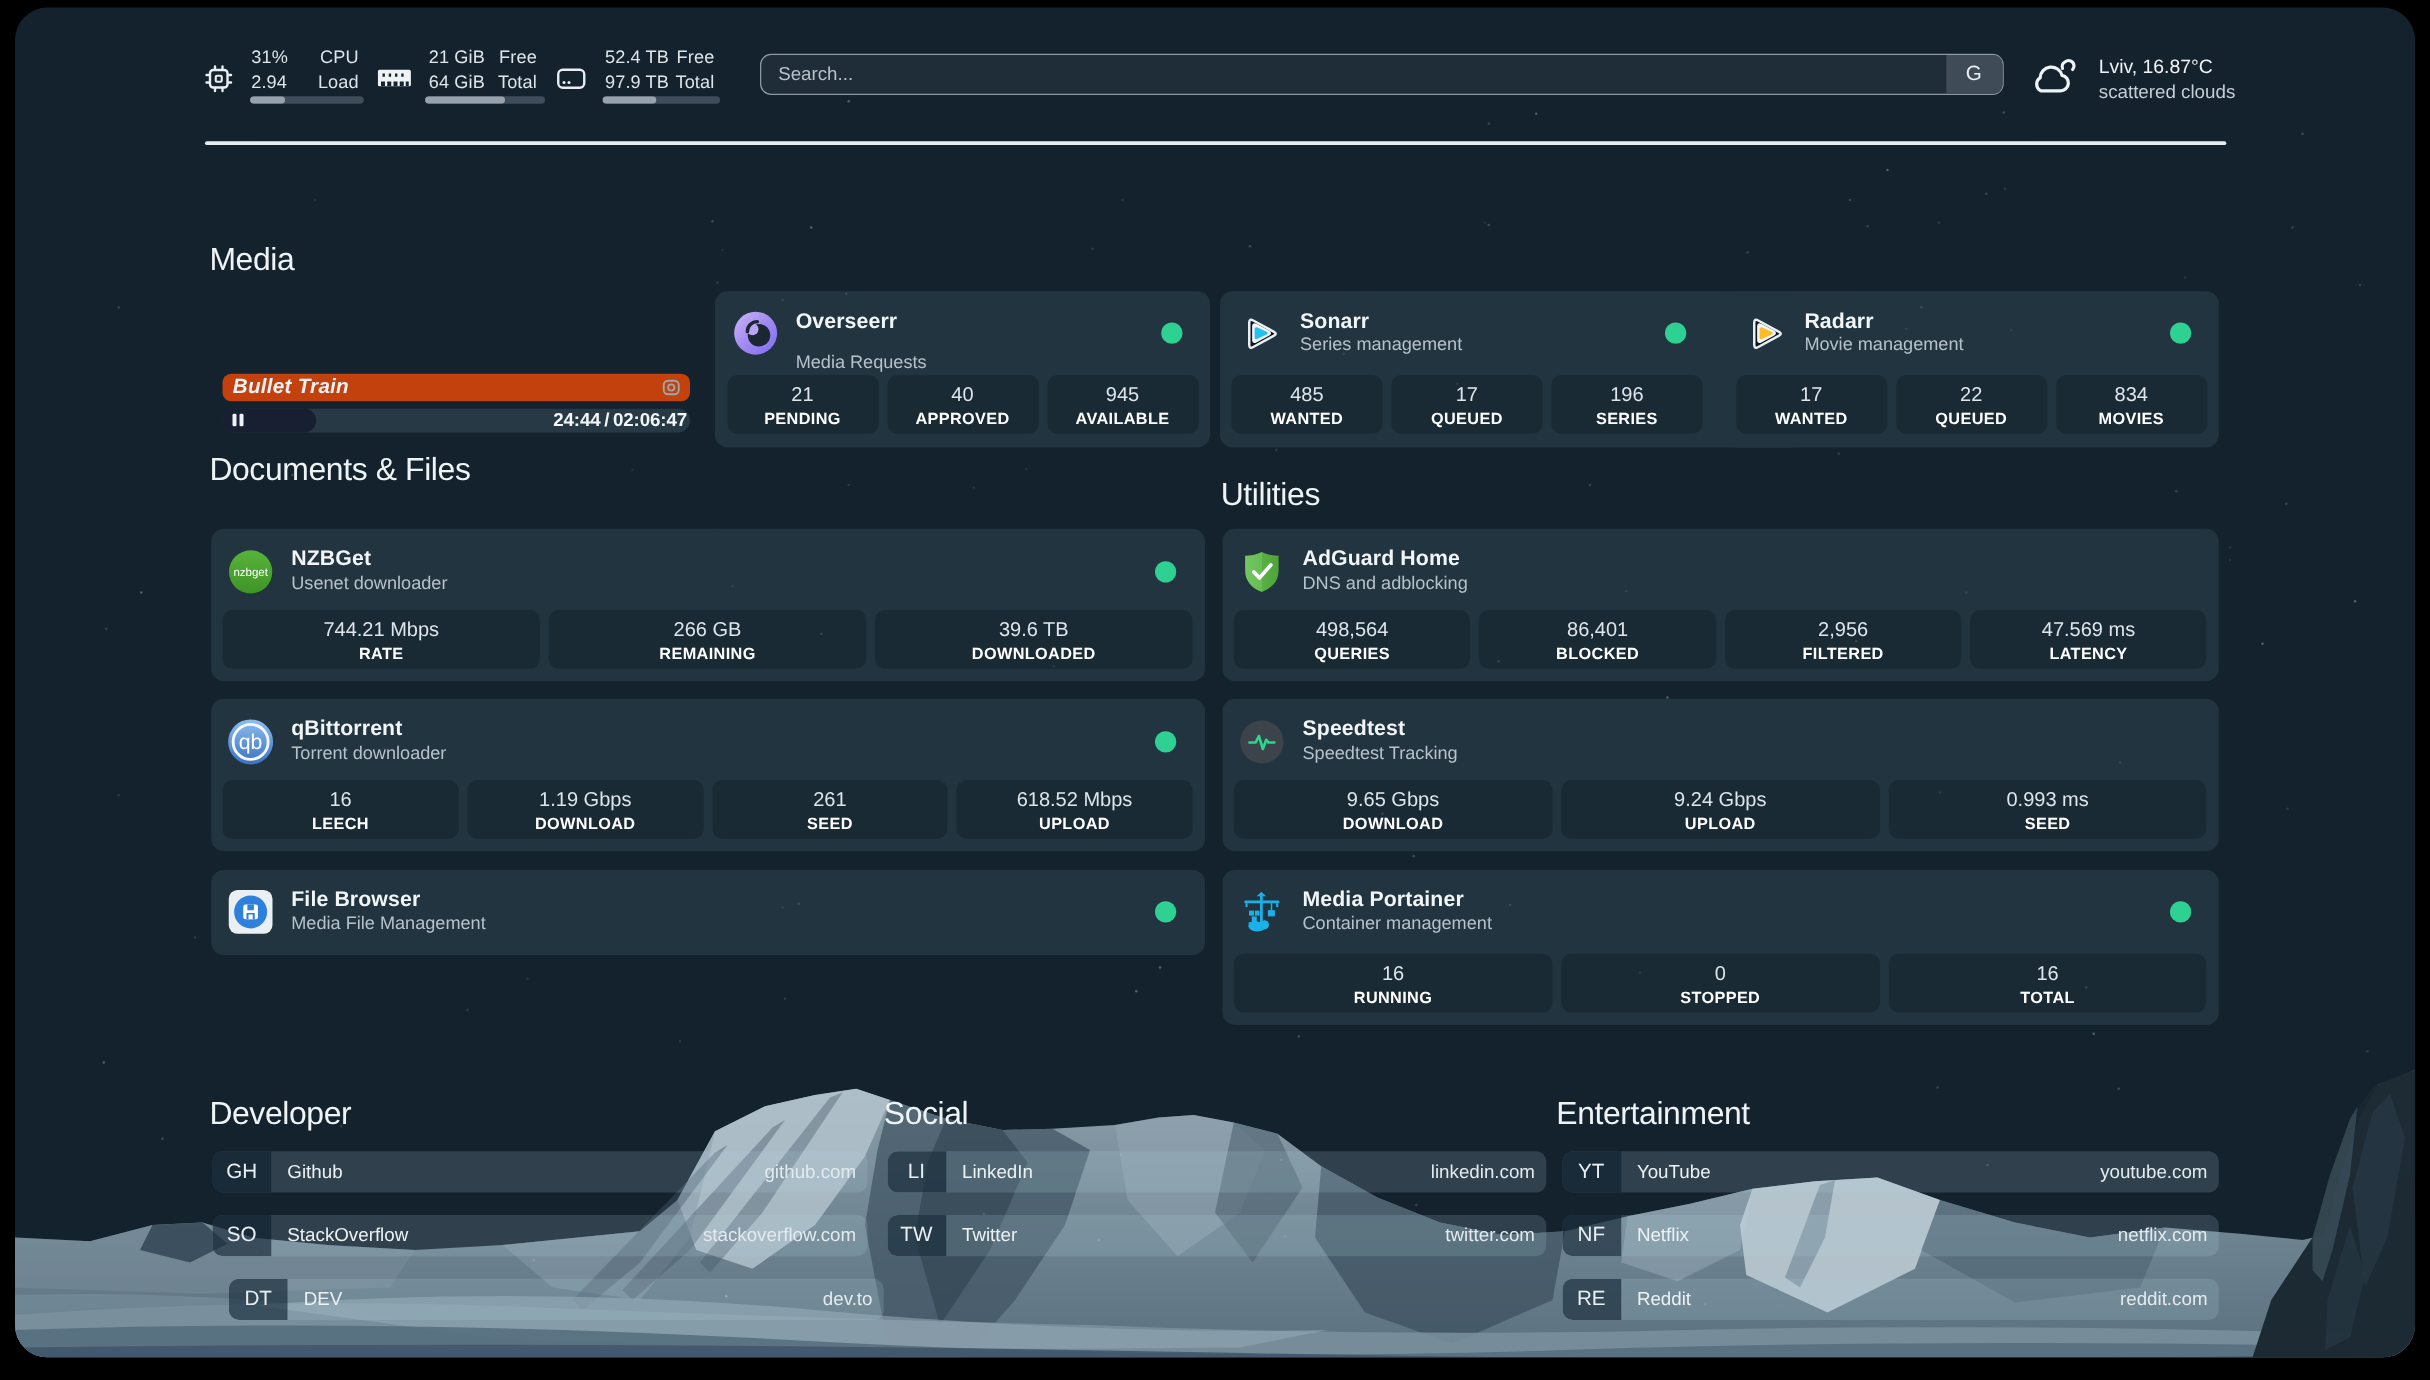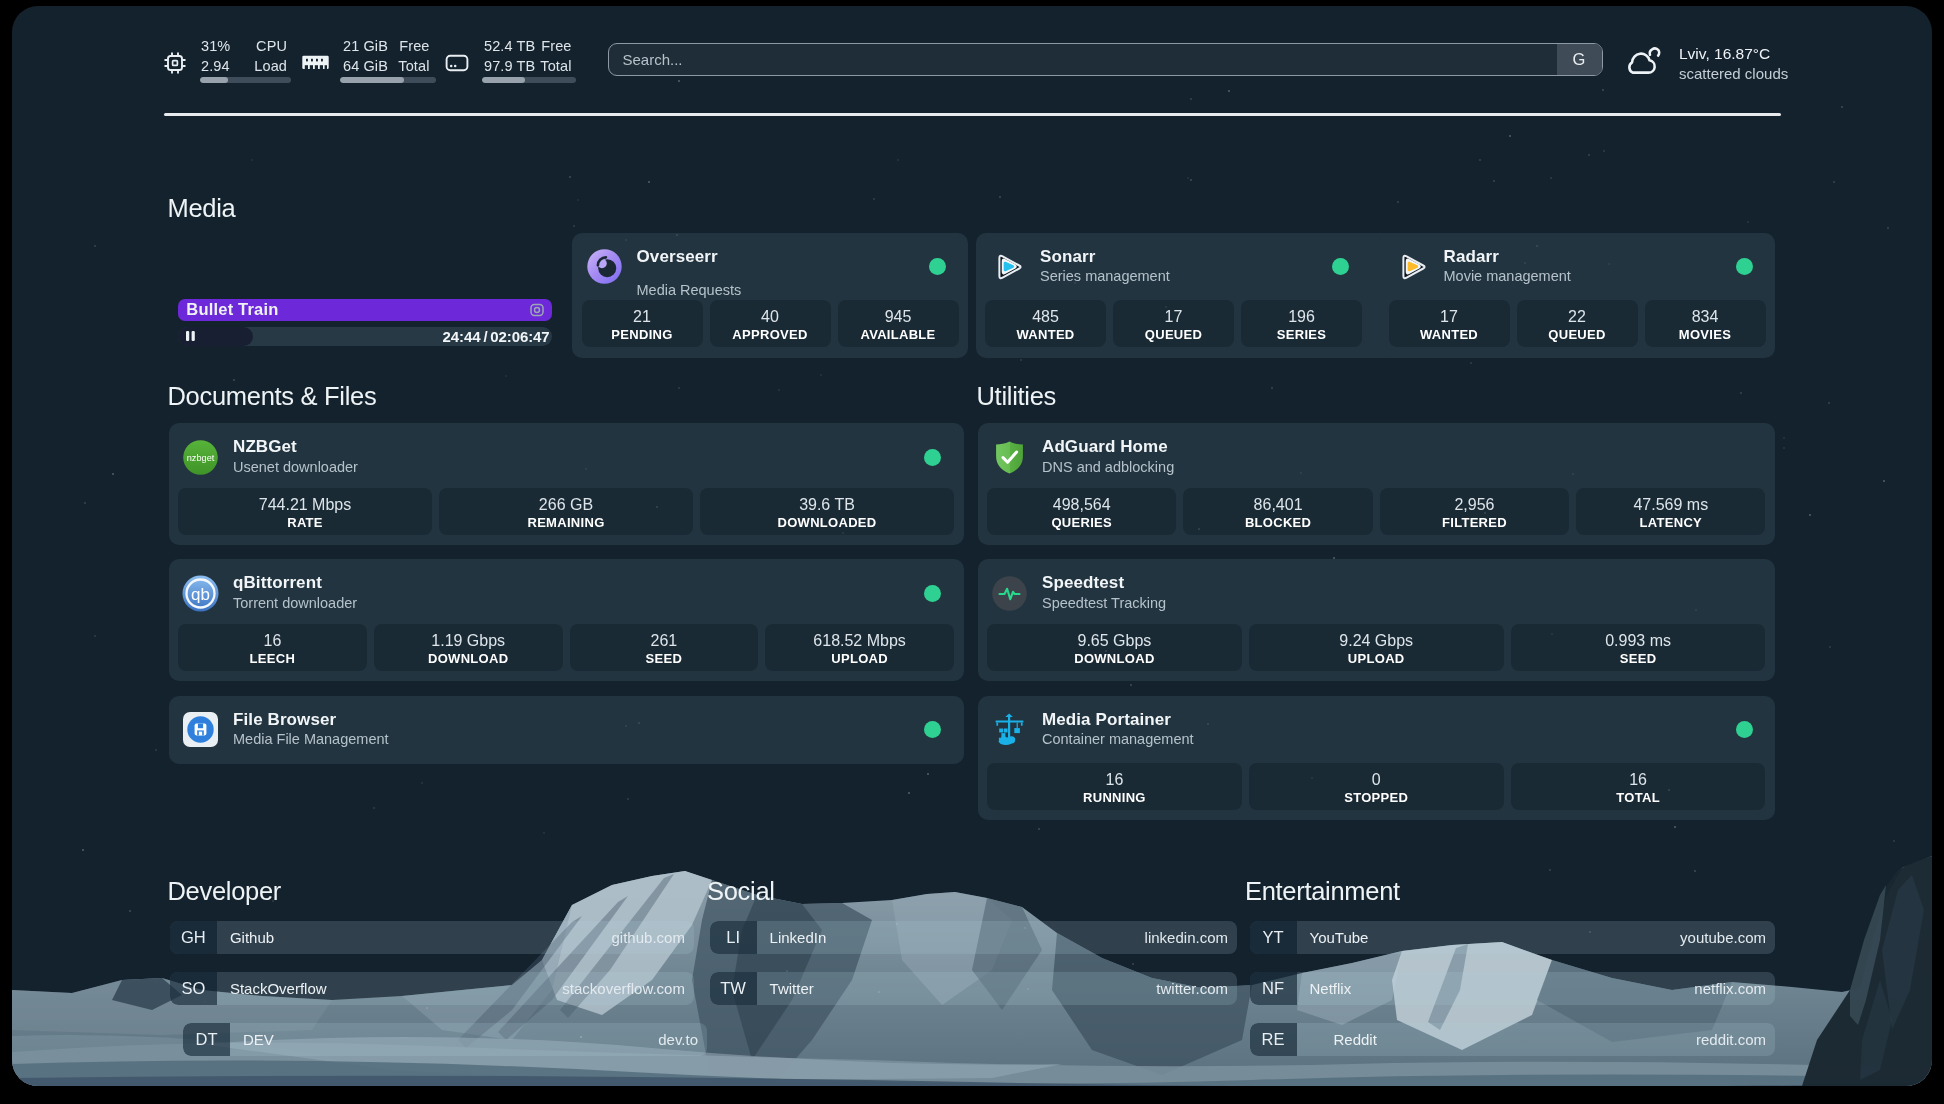--- a/index.html
+++ b/index.html
@@ -23,21 +23,21 @@
 .wtxt .w2{font-size:15px;color:#c5ced5;line-height:19.5px;}
 .shead{font-size:25.5px;color:#eef3f5;font-weight:500;letter-spacing:-.3px;}
 .card{background:#22343f;border-radius:10px;}
 .card > div{position:absolute;}
 .ctitle{font-size:17px;font-weight:700;color:#f1f5f7;white-space:nowrap;letter-spacing:.1px;}
 .csub{font-size:14.5px;color:#b6c2cb;white-space:nowrap;}
 .dot{width:17px;height:17px;border-radius:50%;background:#2fd193;}
 .sbox{background:#1a2a35;border-radius:8px;text-align:center;color:#fff;}
 .snum{font-size:16px;color:#dde5ea;margin-top:5.5px;line-height:21px;}
 .slab{font-size:13px;font-weight:700;letter-spacing:.3px;line-height:15px;}
-.pbox{background:#6d28d9;border-radius:7px;display:flex;align-items:center;}
+.pbox{background:#c2410c;border-radius:7px;display:flex;align-items:center;font-style:italic;}
 .ptitle{font-size:16.5px;font-weight:700;color:#edf2f5;padding-left:8px;flex:1;letter-spacing:.2px;}
 .pcast{padding-right:7px;display:flex;}
 .ptrack{background:#273945;border-radius:9.5px;display:flex;align-items:center;}
 .pfill{width:74.5px;height:100%;background:#191f33;border-radius:9.5px;display:flex;align-items:center;}
 .ppause{padding-left:7px;display:flex;}
 .ptime{flex:1;text-align:right;font-size:15px;font-weight:700;color:#f2f6f8;padding-right:2px;letter-spacing:-.1px;}
 .bm{background:rgba(176,208,224,.18);border-radius:8px;display:flex;align-items:center;overflow:hidden;}
 .babbr{width:47px;align-self:stretch;background:rgba(10,28,44,.6);color:#e9eef2;
  font-size:16.5px;display:flex;align-items:center;justify-content:center;border-radius:8px 0 0 8px;}
 .bname{font-size:15px;color:#ecf1f4;padding-left:13px;flex:1;}
@@ -152,21 +152,21 @@
 <path d="M27 10.8a4.6 4.6 0 0 1 2.2-5.4 4.3 4.3 0 0 1 7 3.4 4.5 4.5 0 0 1-1.1 2.8"></path>
 <path d="M25.4 28.6a6.2 6.2 0 0 0 1.2-12.3 8.9 8.9 0 0 0-17.5 2A5.9 5.9 0 0 0 9.7 28.6h15.7z" stroke-width="2.6"></path>
 </svg>
     </div>
 <div class="wtxt" style="left:1667px;top:38px;width:240px;height:40px;">
       <div class="w1">Lviv, 16.87°C</div>
       <div class="w2">scattered clouds</div>
     </div>
 <div class="" style="left:152px;top:106.5px;width:1616.5px;height:3px;background:#e7ebee;border-radius:2px;position:absolute;"></div>
 <div class="shead" style="left:155.5px;top:188px;width:600px;height:34px;">Media</div>
-<div class="shead" style="left:155.5px;top:376px;width:600px;height:34px;">Documents &amp; Files</div>
+<div class="shead" style="left:155.5px;top:356px;width:600px;height:34px;">Documents &amp; Files</div>
 <div class="shead" style="left:964.5px;top:376px;width:600px;height:34px;">Utilities</div>
 <div class="shead" style="left:155.5px;top:871px;width:600px;height:34px;">Developer</div>
 <div class="shead" style="left:695px;top:871px;width:600px;height:34px;">Social</div>
 <div class="shead" style="left:1233px;top:871px;width:600px;height:34px;">Entertainment</div>
 <div class="pbox" style="left:166.3px;top:293px;width:373.3px;height:21.5px;">
       <span class="ptitle">Bullet Train</span>
       <span class="pcast">
         <svg width="16" height="16" viewBox="0 0 16 16" fill="none" stroke="#9aa8b2" stroke-width="1.5">
 <rect x="2" y="2.6" width="12" height="10.8" rx="3.4"></rect>
 <circle cx="8" cy="8" r="2.5"></circle>
@@ -443,18 +443,18 @@
 <div class="bm" style="left:1237.5px;top:915px;width:525.5px;height:33px;">
       <div class="babbr">YT</div>
       <div class="bname">YouTube</div>
       <div class="burl">youtube.com</div>
     </div>
 <div class="bm" style="left:1237.5px;top:966px;width:525.5px;height:33px;">
       <div class="babbr">NF</div>
       <div class="bname">Netflix</div>
       <div class="burl">netflix.com</div>
     </div>
-<div class="bm" style="left:1237.5px;top:1017px;width:525.5px;height:33px;gap:24px;">
+<div class="bm" style="left:1237.5px;top:1017px;width:525.5px;height:33px;">
       <div class="babbr">RE</div>
       <div class="bname">Reddit</div>
       <div class="burl">reddit.com</div>
     </div>
 <div class="specks" style="box-shadow:1288px 466px 0 rgba(255,255,255,0.08),1472px 506px 0 rgba(255,255,255,0.13),1299px 771px 0 rgba(220,232,240,0.10),1656px 783px 0 rgba(255,255,255,0.13),1524px 239px 0 rgba(255,255,255,0.13),808px 368px 0 rgba(255,255,255,0.08),565px 193px 0 rgba(255,255,255,0.08),664px 228px 0 rgba(255,255,255,0.13),1683px 603px 0 rgba(220,232,240,0.10),409px 776px 0 rgba(220,232,240,0.10),531px 826px 0 rgba(220,232,240,0.10),1596px 257px 0 rgba(255,255,255,0.08),1512px 256px 0 rgba(220,232,240,0.10),1771px 431px 0 rgba(220,232,240,0.10),493px 369px 0 rgba(255,255,255,0.08),766px 383px 0 rgba(220,232,240,0.10),885px 153px 0 rgba(220,232,240,0.10),1008px 353px 0 rgba(255,255,255,0.13),361px 801px 0 rgba(255,255,255,0.13),1735px 215px 0 rgba(220,232,240,0.10),615px 792px 0 rgba(255,255,255,0.13),613px 233px 0 rgba(220,232,240,0.10),1539px 627px 0 rgba(220,232,240,0.10),830px 526px 0 rgba(255,255,255,0.08),1093px 644px 0 rgba(255,255,255,0.13),626px 716px 0 rgba(255,255,255,0.13),861px 192px 0 rgba(255,255,255,0.13),1195px 717px 0 rgba(255,255,255,0.13),1153px 300px 0 rgba(220,232,240,0.10),1560px 467px 0 rgba(220,232,240,0.10),1771px 441px 0 rgba(220,232,240,0.10),1175px 171px 0 rgba(255,255,255,0.08),561px 219px 0 rgba(255,255,255,0.13),599px 270px 0 rgba(220,232,240,0.10),1186px 522px 0 rgba(255,255,255,0.13),644px 500px 0 rgba(255,255,255,0.13),613px 719px 0 rgba(220,232,240,0.10),239px 153px 0 rgba(255,255,255,0.08),1062px 276px 0 rgba(220,232,240,0.10),573px 462px 0 rgba(255,255,255,0.08)"></div>
 </div>
 </body></html>

